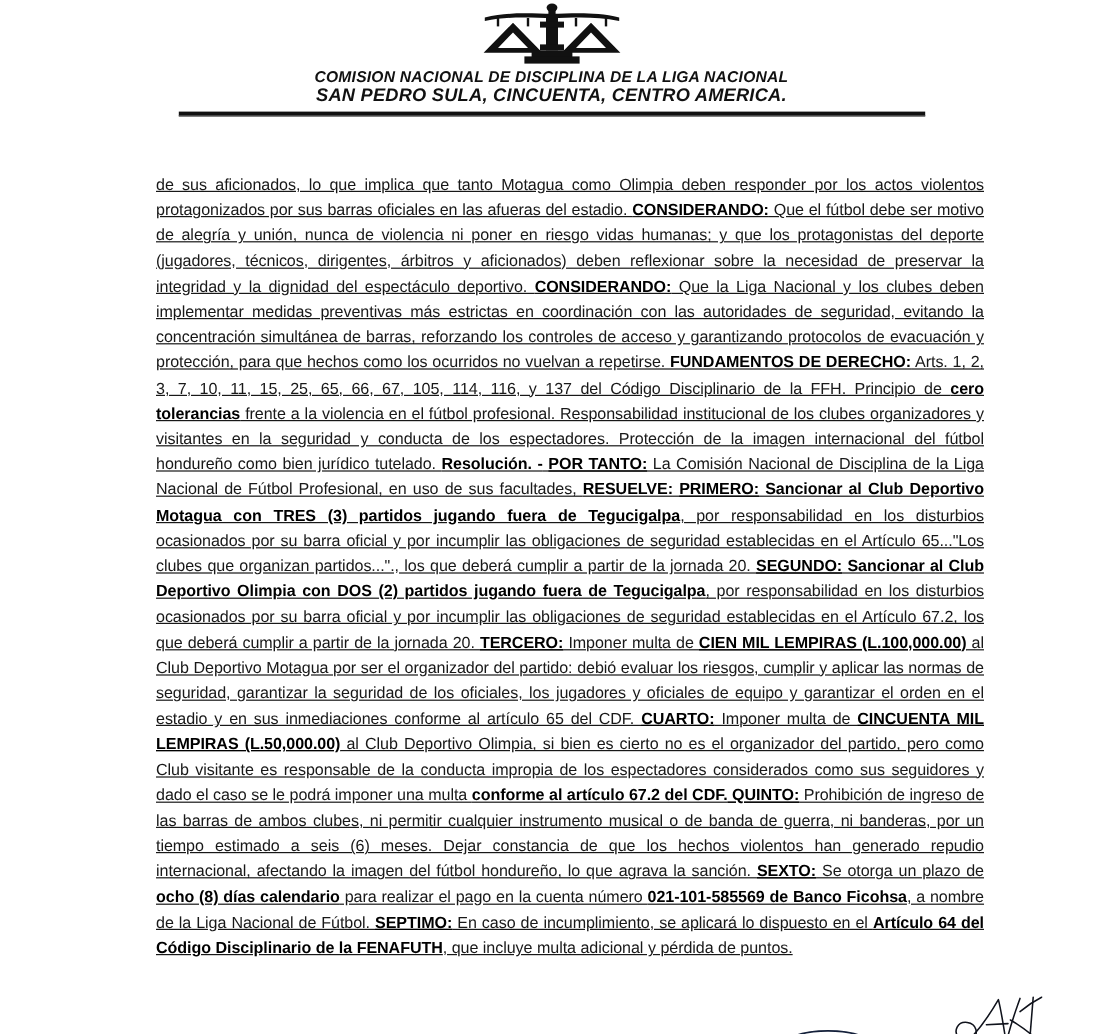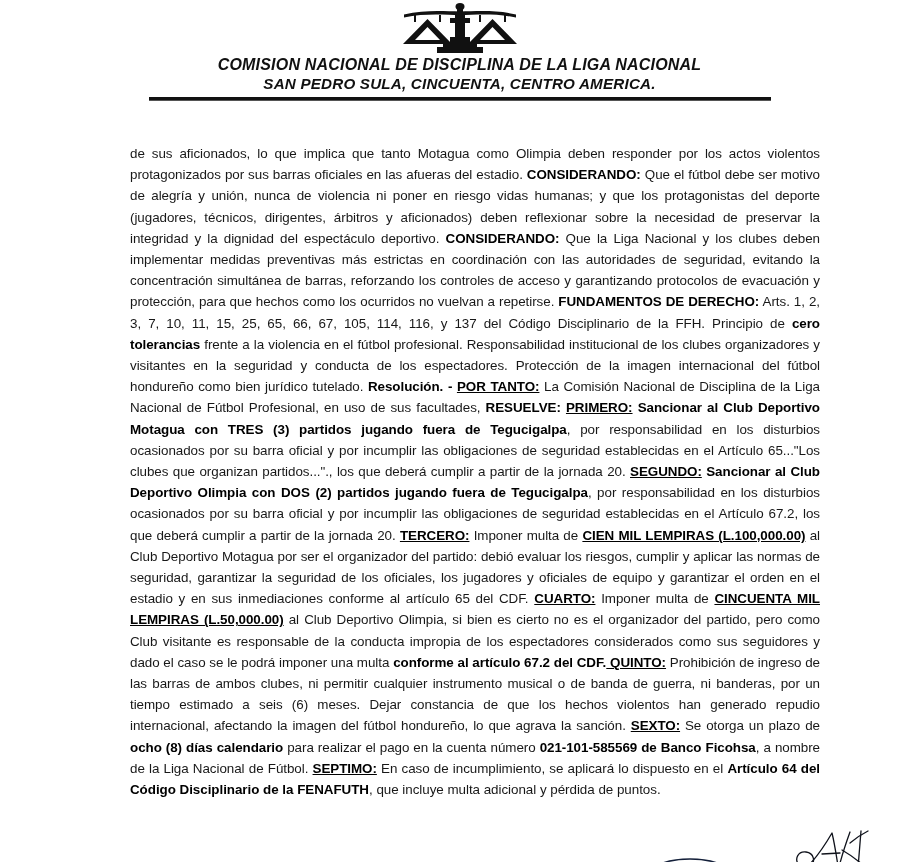--- a/index.html
+++ b/index.html
@@ -29,21 +29,21 @@
     height: 52px;
   }
   .org-line {
     font-family: "Liberation Sans", sans-serif;
     font-weight: 700;
     font-style: italic;
     letter-spacing: 0.2px;
     color: #111;
     line-height: 1.18;
   }
-  #org-name-1 { font-size: 16px; margin-top: 2px; }
+  #org-name-1 { font-size: 13px; margin-top: 2px; }
   #org-name-2 { font-size: 15.2px; }
   #header-rule {
     width: 622px;
     height: 3px;
     background: #111;
     margin: 4px auto 0 auto;
     border-bottom: 1px solid #555;
   }
 
   
@@ -52,20 +52,21 @@
     left: 130px;
     top: 143px;
     width: 690px;
     text-align: justify;
     text-justify: inter-word;
     font-size: 13.4px;
     line-height: 21.2px;
     color: #181818;
     letter-spacing: -0.05px;
     word-spacing: 0.1px;
+    text-decoration: underline;
   }
   #doc-body p { margin: 0; text-align: justify; }
   b { font-weight: 700; color: #000; }
   u.uw { text-decoration: underline; font-weight: 700; color: #000; }
 
   
   #sig-area {
     position: absolute;
     left: 0;
     top: 826px;

